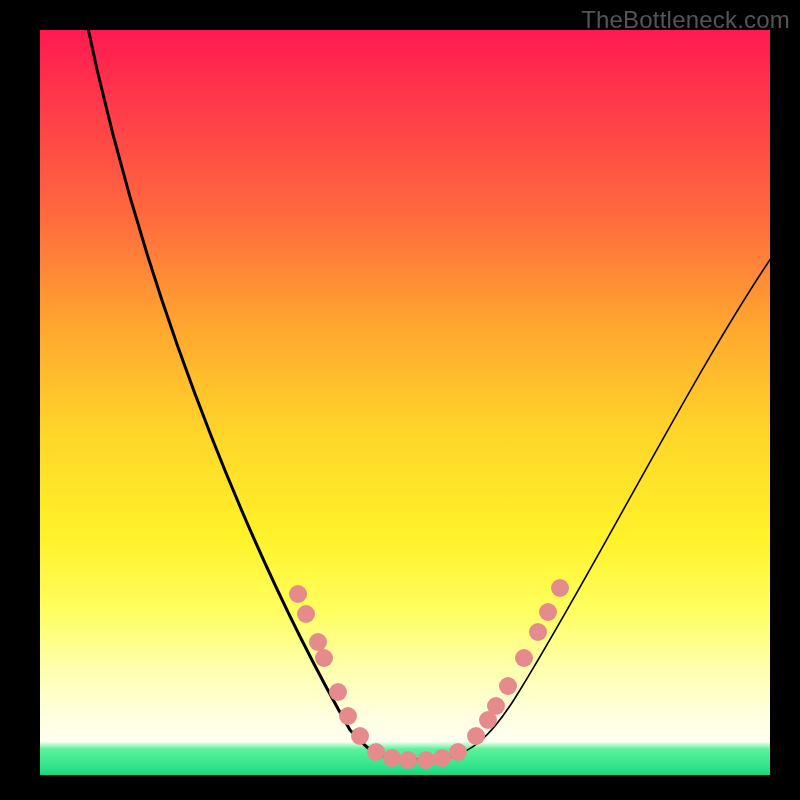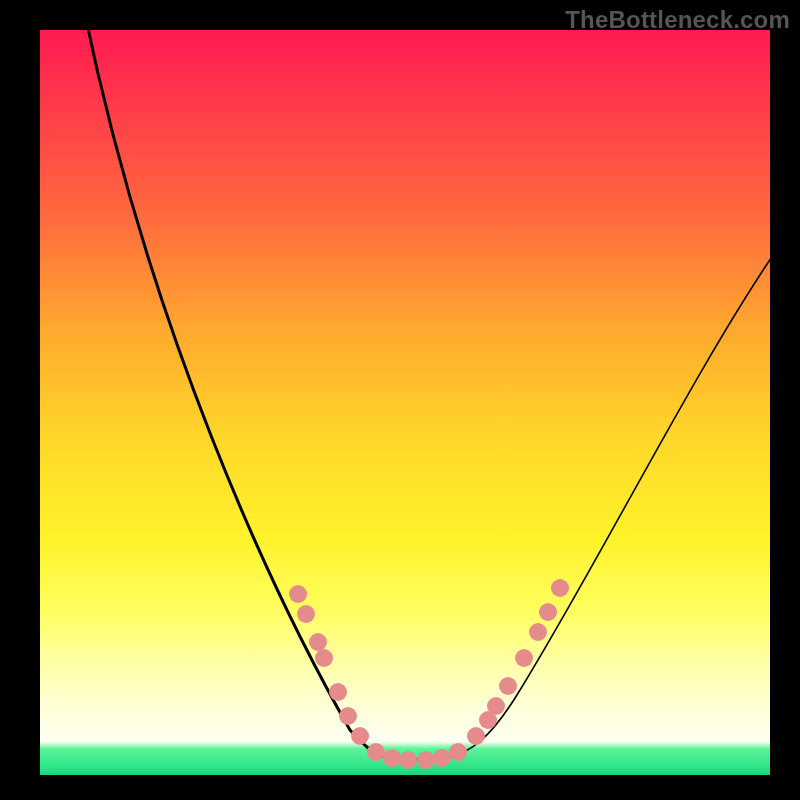--- a/index.html
+++ b/index.html
@@ -41,21 +41,21 @@
       #2de38a 99%,
       #1bd47e 100%
     );
   }
   .watermark {
     position: absolute;
     top: 6px;
     right: 10px;
     color: #555;
     font-size: 24px;
-    font-weight: 700;
+    font-weight: 400;
     letter-spacing: 0.2px;
     user-select: none;
   }
   svg.curve {
     position: absolute;
     left: 0;
     top: 0;
     width: 730px;
     height: 745px;
     overflow: visible;

